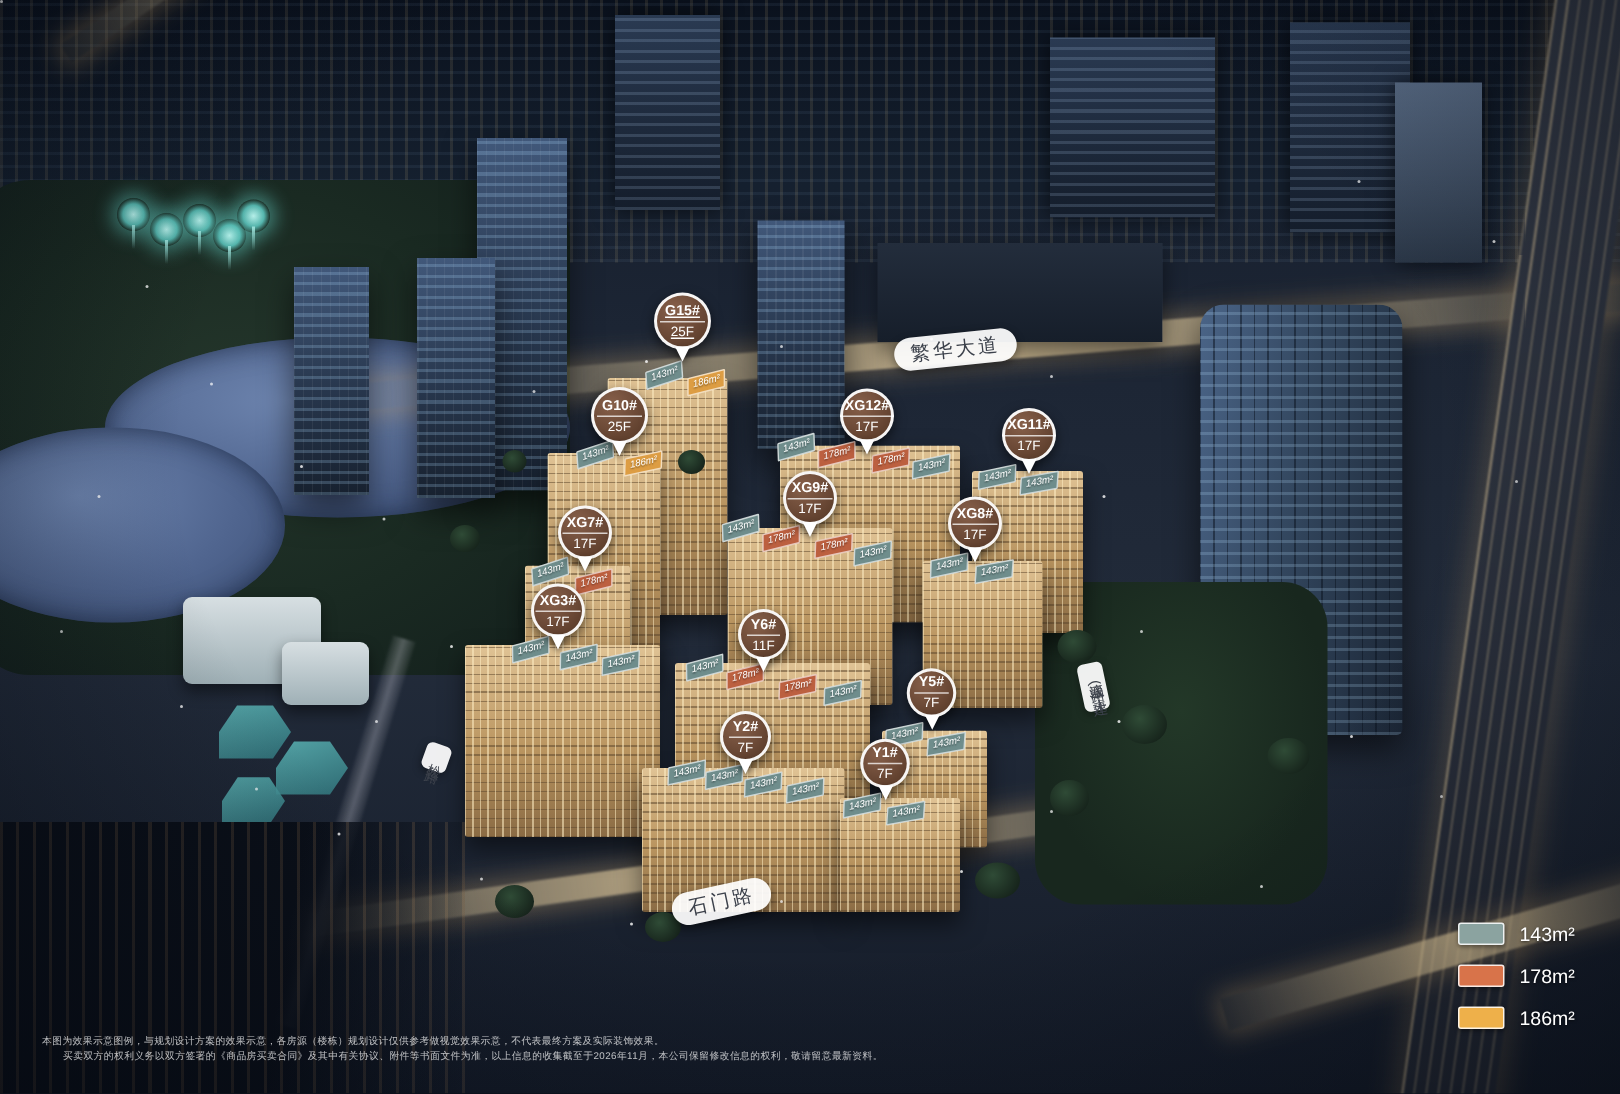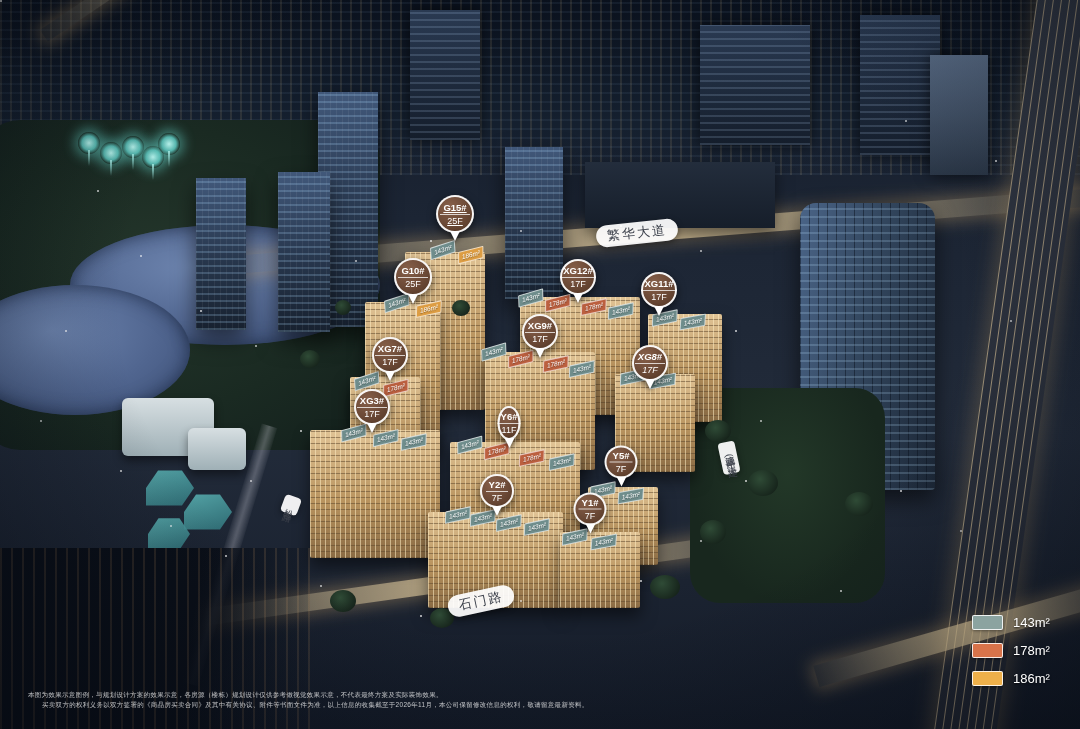--- a/index.html
+++ b/index.html
@@ -242,35 +242,35 @@
         </div>
         <div class="tail"></div>
       </div>
       <div class="pin" style="left: 578px; top: 281px;">
         <div class="circle" style="width: 36px; height: 36px;">
           <div class="nm">XG12#</div>
           <div class="fl">17F</div>
         </div>
         <div class="tail"></div>
       </div>
-      <div class="pin" style="left: 659px; top: 294px;">
+      <div class="pin" style="left: 686px; top: 294px;">
         <div class="circle" style="width: 36px; height: 36px;">
           <div class="nm">XG11#</div>
           <div class="fl">17F</div>
         </div>
         <div class="tail"></div>
       </div>
       <div class="pin" style="left: 540px; top: 336px;">
         <div class="circle" style="width: 36px; height: 36px;">
           <div class="nm">XG9#</div>
           <div class="fl">17F</div>
         </div>
         <div class="tail"></div>
       </div>
-      <div class="pin" style="left: 650px; top: 367px; font-style: italic;">
+      <div class="pin" style="left: 650px; top: 353px;">
         <div class="circle" style="width: 36px; height: 36px;">
           <div class="nm">XG8#</div>
           <div class="fl">17F</div>
         </div>
         <div class="tail"></div>
       </div>
       <div class="pin" style="left: 390px; top: 359px;">
         <div class="circle" style="width: 36px; height: 36px;">
           <div class="nm">XG7#</div>
           <div class="fl">17F</div>
@@ -278,21 +278,21 @@
         <div class="tail"></div>
       </div>
       <div class="pin" style="left: 372px; top: 411px;">
         <div class="circle" style="width: 36px; height: 36px;">
           <div class="nm">XG3#</div>
           <div class="fl">17F</div>
         </div>
         <div class="tail"></div>
       </div>
       <div class="pin" style="left: 509px; top: 427px;">
-        <div class="circle" style="width: 23px; height: 34px;">
+        <div class="circle" style="width: 34px; height: 34px;">
           <div class="nm">Y6#</div>
           <div class="fl">11F</div>
         </div>
         <div class="tail"></div>
       </div>
       <div class="pin" style="left: 621px; top: 466px;">
         <div class="circle" style="width: 33px; height: 33px;">
           <div class="nm">Y5#</div>
           <div class="fl">7F</div>
         </div>

